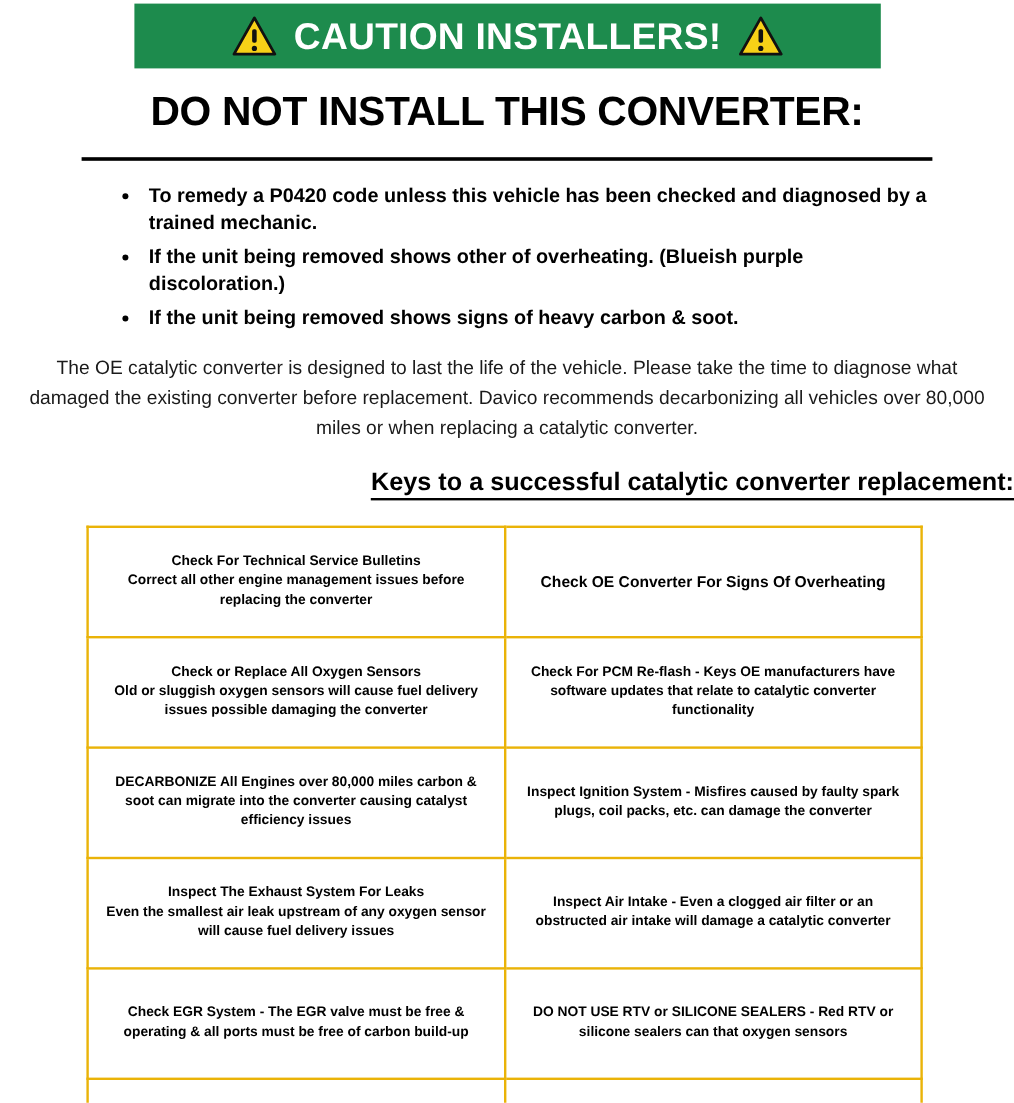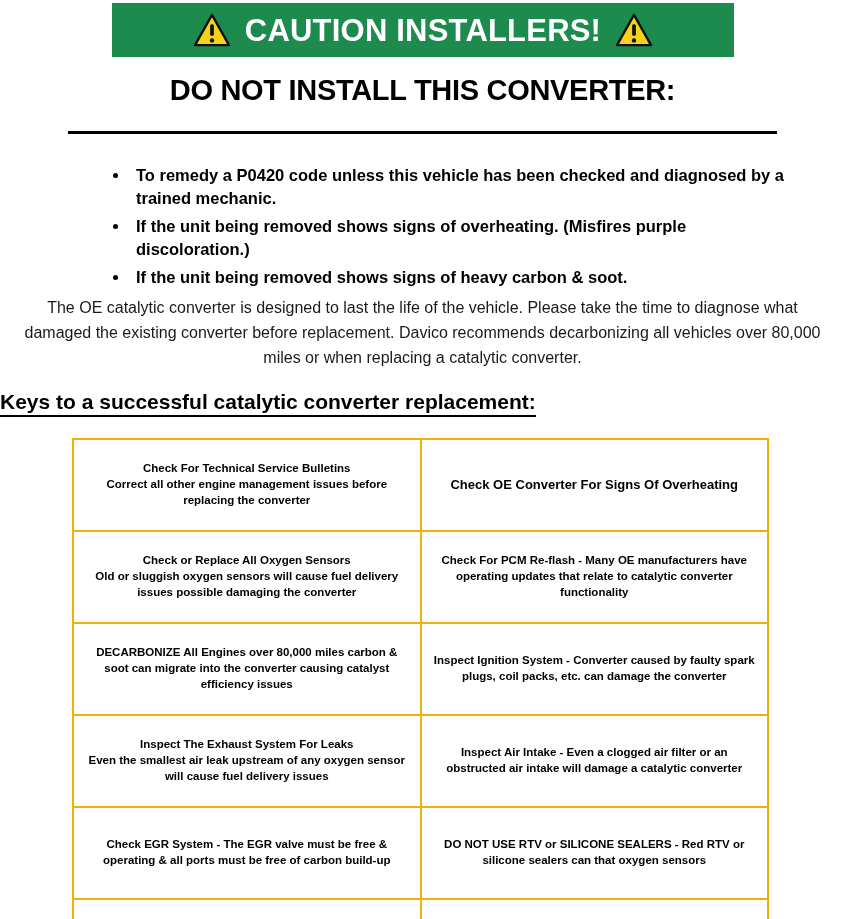--- a/index.html
+++ b/index.html
@@ -47,41 +47,41 @@
     flex: 0 0 auto;
   }
 
   
   .main-heading {
     position: absolute;
     left: 0;
     top: 74px;
     width: 845px;
     text-align: center;
-    font-size: 29px;
+    font-size: 34px;
     font-weight: bold;
     letter-spacing: -0.3px;
   }
 
   .rule {
     position: absolute;
     left: 68px;
     top: 131px;
     width: 709px;
     height: 3px;
     background: #000000;
   }
 
   
   .bullets {
     position: absolute;
     left: 96px;
     top: 152px;
     width: 660px;
-    margin: 12px;
+    margin: 0;
     padding: 0 0 0 22px;
     list-style: disc;
   }
   .bullets li {
     font-size: 16.5px;
     font-weight: bold;
     line-height: 1.42;
     margin-bottom: 4px;
     padding-left: 6px;
   }
@@ -97,21 +97,21 @@
     line-height: 1.55;
     color: #1a1a1a;
   }
 
   
   .keys-heading {
     position: absolute;
     left: 0;
     top: 390px;
     width: 845px;
-    text-align: left;
+    text-align: right;
     font-size: 21px;
     font-weight: bold;
   }
   .keys-heading span {
     border-bottom: 2px solid #000000;
     padding-bottom: 2px;
   }
 
   
   .keys-table {
@@ -160,43 +160,43 @@
       </svg>
     </span>
   </div>
 
   <div class="main-heading">DO NOT INSTALL THIS CONVERTER:</div>
 
   <div class="rule"></div>
 
   <ul class="bullets">
     <li>To remedy a P0420 code unless this vehicle has been checked and diagnosed by a trained mechanic.</li>
-    <li>If the unit being removed shows signs of overheating. (Misfires purple discoloration.)</li>
+    <li>If the unit being removed shows other of overheating. (Blueish purple discoloration.)</li>
     <li>If the unit being removed shows signs of heavy carbon &amp; soot.</li>
   </ul>
 
   <div class="para">The OE catalytic converter is designed to last the life of the vehicle. Please take the time to diagnose what damaged the existing converter before replacement. Davico recommends decarbonizing all vehicles over 80,000 miles or when replacing a catalytic converter.</div>
 
   <div class="keys-heading">
     <span>Keys to a successful catalytic converter replacement:</span>
   </div>
 
   <table class="keys-table">
     <tbody>
       <tr>
         <td>Check For Technical Service Bulletins<br>Correct all other engine management issues before replacing the converter</td>
         <td class="lead">Check OE Converter For Signs Of Overheating</td>
       </tr>
       <tr>
         <td>Check or Replace All Oxygen Sensors<br>Old or sluggish oxygen sensors will cause fuel delivery issues possible damaging the converter</td>
-        <td>Check For PCM Re-flash - Many OE manufacturers have operating updates that relate to catalytic converter functionality</td>
+        <td>Check For PCM Re-flash - Keys OE manufacturers have software updates that relate to catalytic converter functionality</td>
       </tr>
       <tr>
         <td>DECARBONIZE All Engines over 80,000 miles carbon &amp; soot can migrate into the converter causing catalyst efficiency issues</td>
-        <td>Inspect Ignition System - Converter caused by faulty spark plugs, coil packs, etc. can damage the converter</td>
+        <td>Inspect Ignition System - Misfires caused by faulty spark plugs, coil packs, etc. can damage the converter</td>
       </tr>
       <tr>
         <td>Inspect The Exhaust System For Leaks<br>Even the smallest air leak upstream of any oxygen sensor will cause fuel delivery issues</td>
         <td>Inspect Air Intake - Even a clogged air filter or an obstructed air intake will damage a catalytic converter</td>
       </tr>
       <tr>
         <td>Check EGR System - The EGR valve must be free &amp; operating &amp; all ports must be free of carbon build-up</td>
         <td>DO NOT USE RTV or SILICONE SEALERS - Red RTV or silicone sealers can that oxygen sensors</td>
       </tr>
       <tr>

